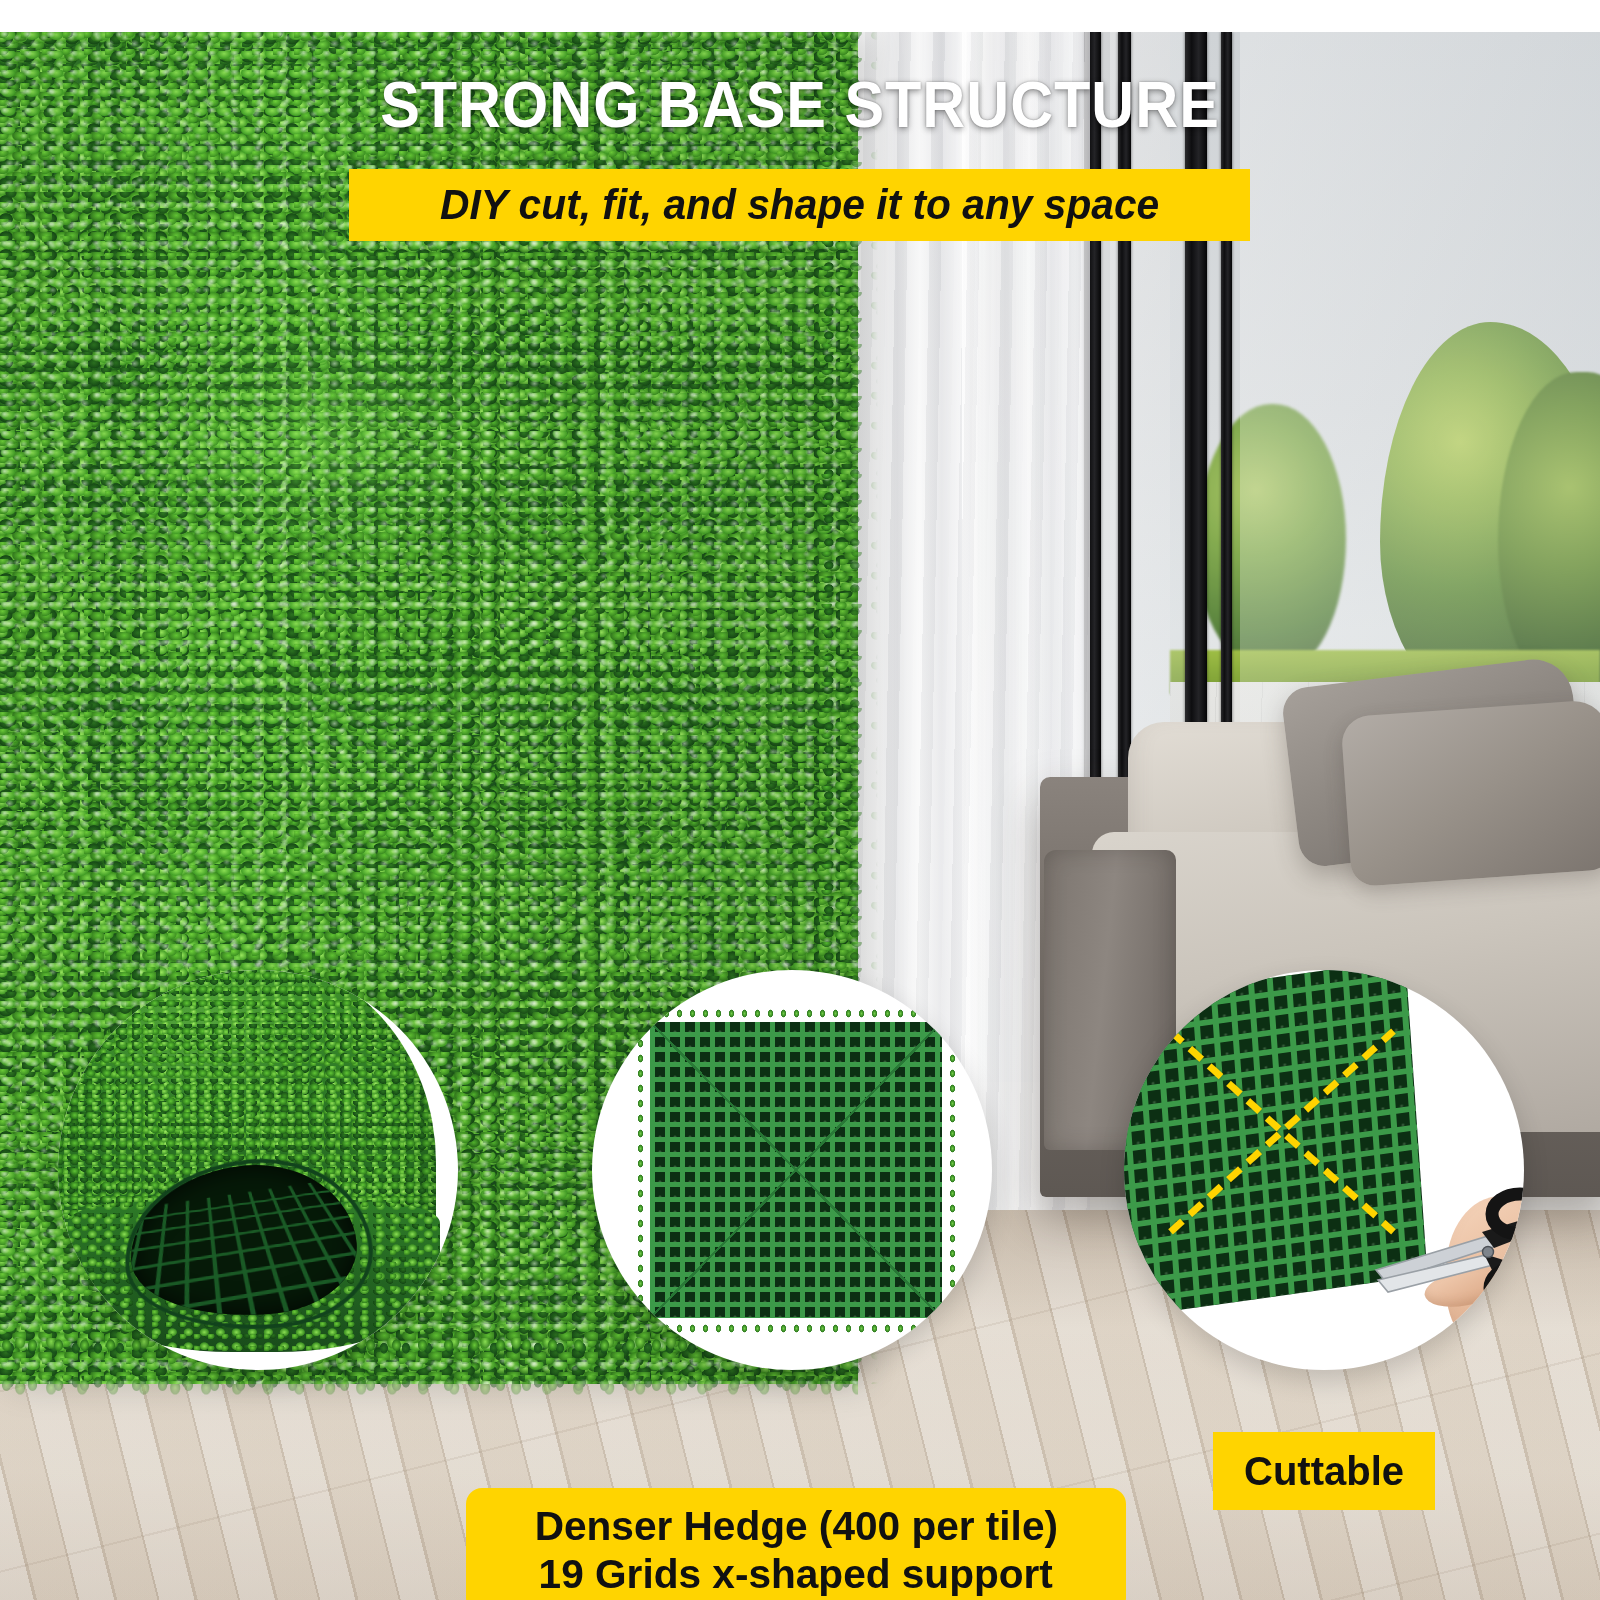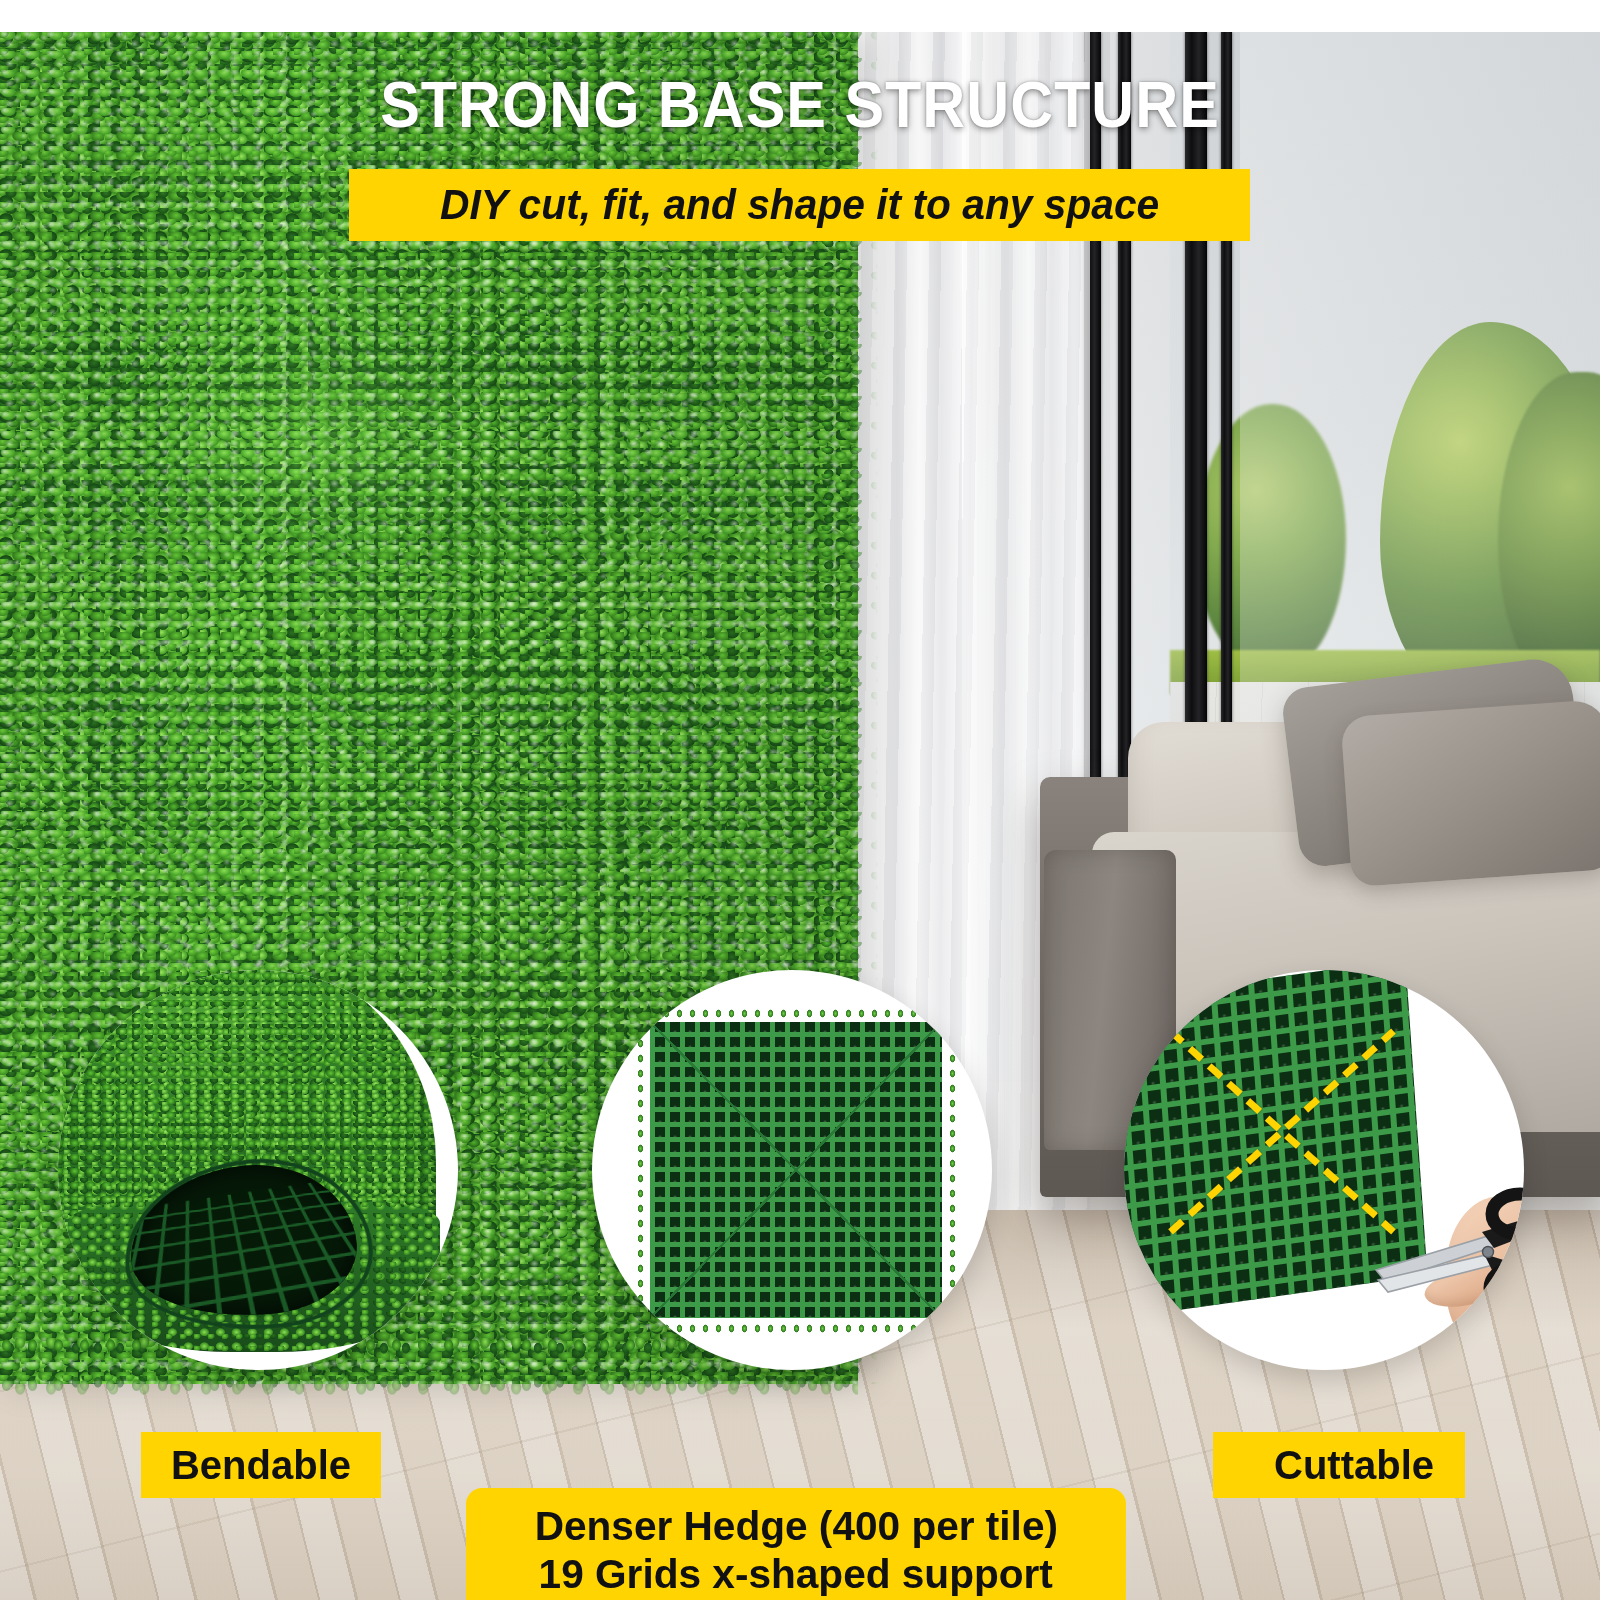--- a/index.html
+++ b/index.html
@@ -473,21 +473,21 @@
     background: #ffd400;
     display: flex;
     align-items: center;
     justify-content: center;
     color: #111111;
     font-weight: 700;
     line-height: 1.12;
     text-align: center;
   }
   .label-bendable { left: 141px;  top: 1400px; width: 240px; height: 66px; font-size: 40px; }
-  .label-cuttable { left: 1213px; top: 1400px; width: 222px; height: 66px; font-size: 40px; padding-left: 30px; }
+  .label-cuttable { left: 1213px; top: 1400px; width: 222px; height: 78px; font-size: 40px; }
   .label-denser   {
     left: 466px; top: 1456px; width: 660px; height: 126px;
     font-size: 41px;
     flex-direction: column;
     justify-content: center;
     gap: 2px;
     border-radius: 16px;
   }
   .label-denser span { display: block; white-space: nowrap; transform: scaleX(0.99); }
 </style>
@@ -564,21 +564,20 @@
       <path d="M6 86 L118 52 L126 62 L16 98 Z" fill="#cdd1d6" stroke="#9aa0a6" stroke-width="1.6"></path>
       <path d="M8 96 L120 70 L127 80 L18 108 Z" fill="#e2e5e8" stroke="#9aa0a6" stroke-width="1.6"></path>
       <path d="M112 48 L158 34 L166 48 L124 64 Z" fill="#1a1a1a"></path>
       <path d="M114 70 L160 84 L166 98 L122 86 Z" fill="#1a1a1a"></path>
       <ellipse cx="150" cy="30" rx="28" ry="20" fill="none" stroke="#141414" stroke-width="13"></ellipse>
       <ellipse cx="150" cy="104" rx="30" ry="22" fill="none" stroke="#141414" stroke-width="13"></ellipse>
       <circle cx="118" cy="68" r="5.5" fill="#7e848b" stroke="#4c5157" stroke-width="1.4"></circle>
     </svg>
   </div>
 
-  <div class="label label-bendable">Bendable</div>
 
   <div class="label label-denser">
     <span>Denser Hedge (400 per tile)</span>
     <span>19 Grids x-shaped support</span>
   </div>
 
   <div class="label label-cuttable">Cuttable</div>
 
 </div>
 

